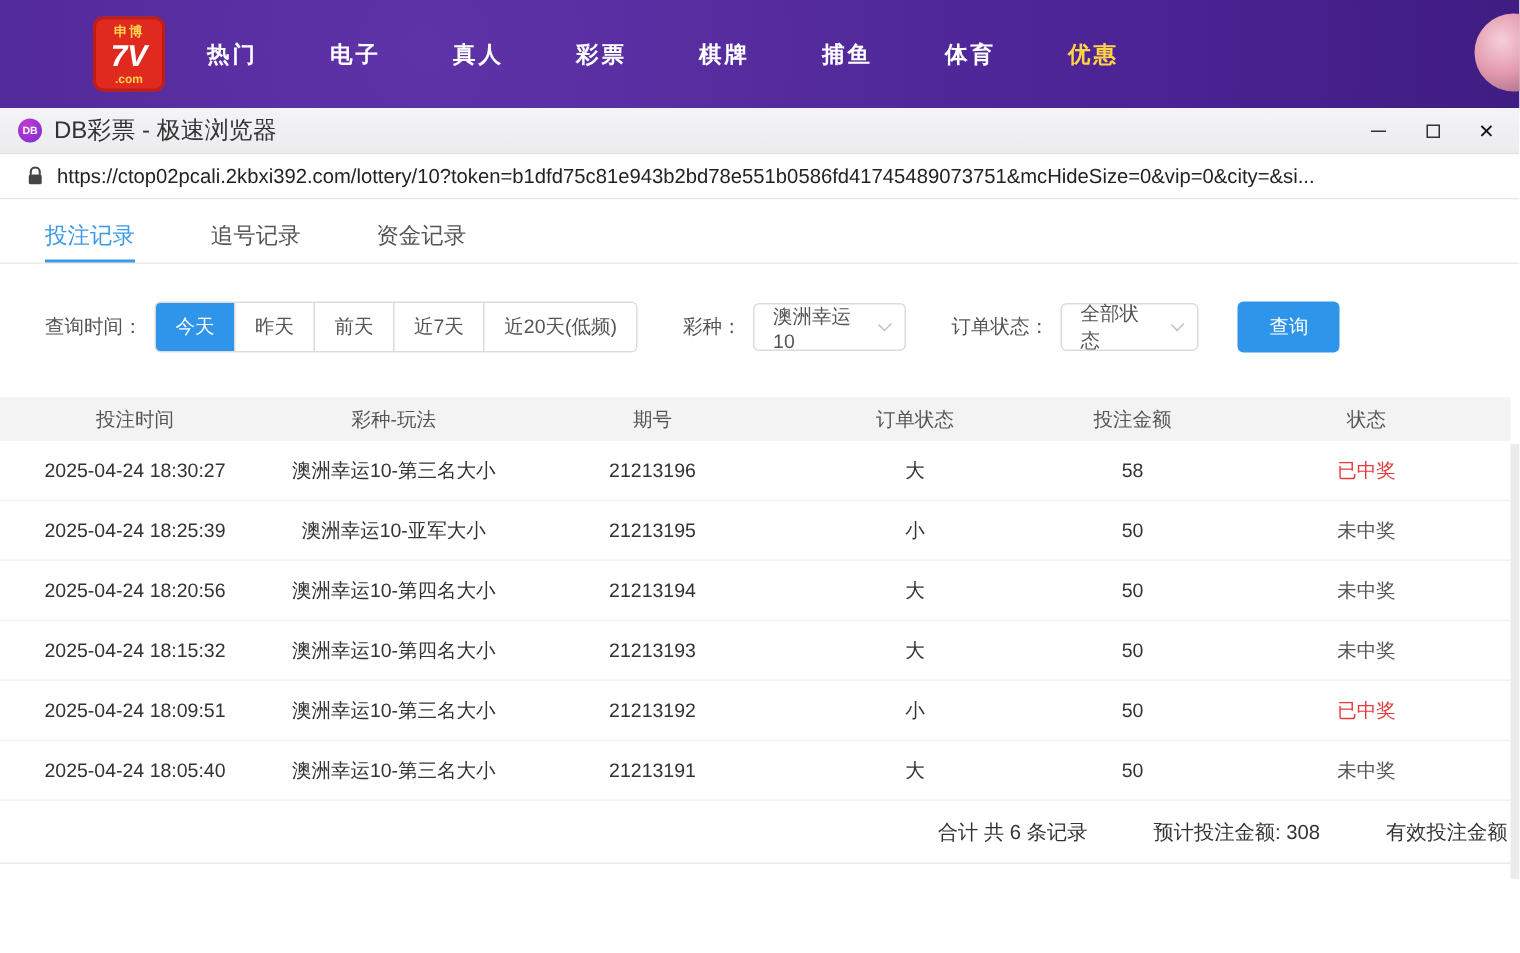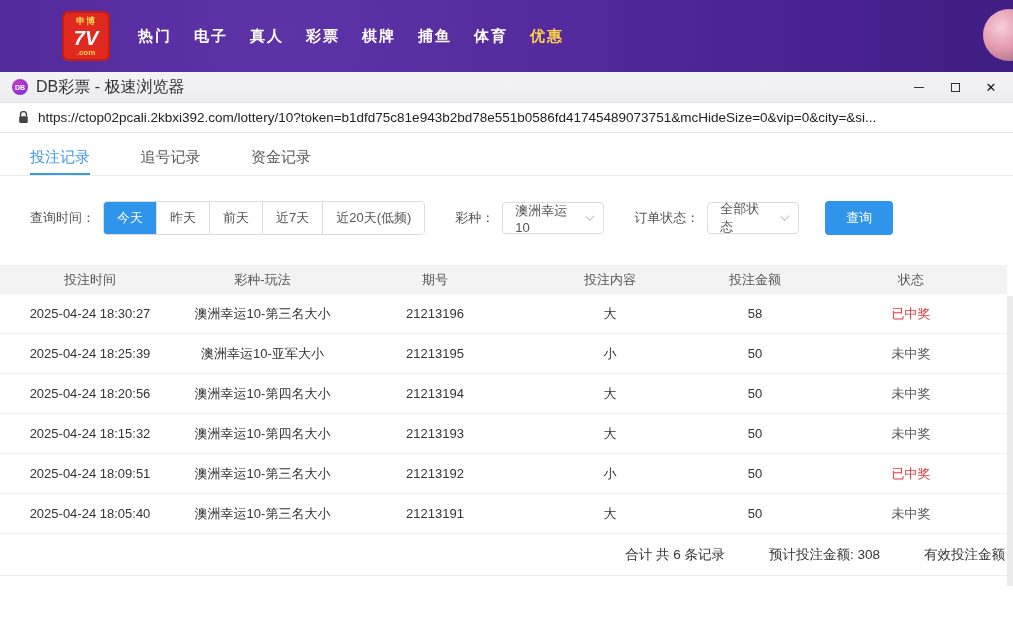--- a/index.html
+++ b/index.html
@@ -17,21 +17,21 @@
     display:flex; align-items:center; padding-left:62px;
   }
   .logo{
     width:48px; height:50px; background:#e02a1f; border-radius:7px;
     display:flex; flex-direction:column; align-items:center; justify-content:center;
     box-shadow:0 0 0 2px #c21d12 inset; cursor:pointer; flex:0 0 auto;
   }
   .logo .l1{ font-size:9px; color:#ffd34d; font-weight:700; letter-spacing:1px; }
   .logo .l2{ font-size:20px; color:#fff; font-weight:700; font-style:italic; line-height:20px; }
   .logo .l3{ font-size:8px; color:#ffd34d; font-weight:700; }
-  .nav{ display:flex; align-items:center; gap:22px; margin-left:28px; }
+  .nav{ display:flex; align-items:center; gap:48px; margin-left:28px; }
   .nav .nav-item{
     color:#fff; font-size:15px; font-weight:700; letter-spacing:2px;
     cursor:pointer; white-space:nowrap;
   }
   .nav .nav-item.hl{ color:#ffd24a; }
   .avatar{
     position:absolute; right:-22px; top:9px; width:52px; height:52px; border-radius:50%;
     background:radial-gradient(circle at 35% 35%, #f7cfd8 0%, #e39aae 45%, #8b5a78 100%);
     cursor:pointer;
   }
@@ -205,21 +205,21 @@
       <span class="caret"></span>
     </span>
     <button class="query-btn">查询</button>
   </div>
 
   <div class="table">
     <div class="t-head">
       <span class="cell">投注时间</span>
       <span class="cell">彩种-玩法</span>
       <span class="cell">期号</span>
-      <span class="cell">投注内容</span>
+      <span class="cell">订单状态</span>
       <span class="cell">投注金额</span>
       <span class="cell">状态</span>
     </div>
 
     <div class="t-row">
       <span class="cell">2025-04-24 18:30:27</span>
       <span class="cell">澳洲幸运10-第三名大小</span>
       <span class="cell">21213196</span>
       <span class="cell">大</span>
       <span class="cell">58</span>

